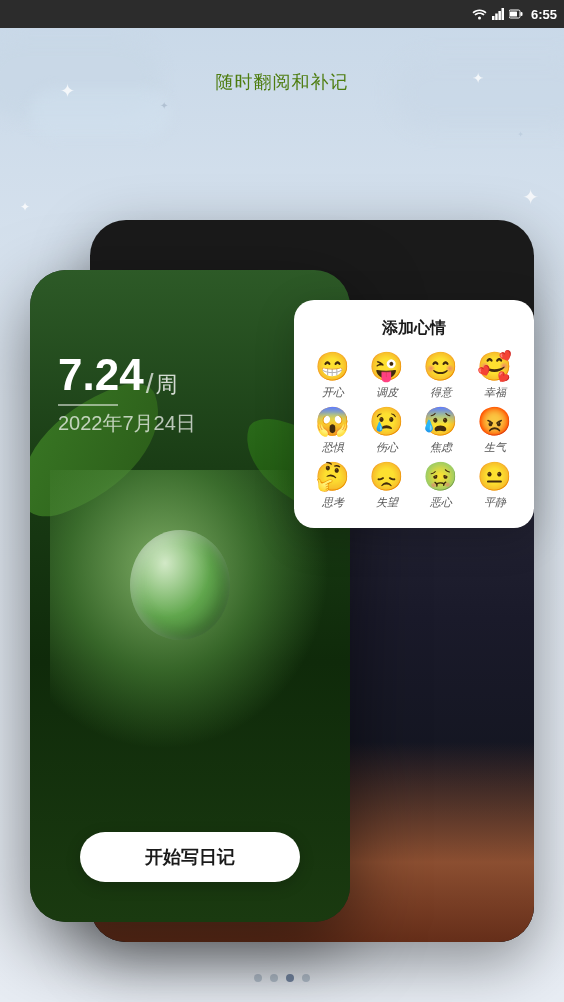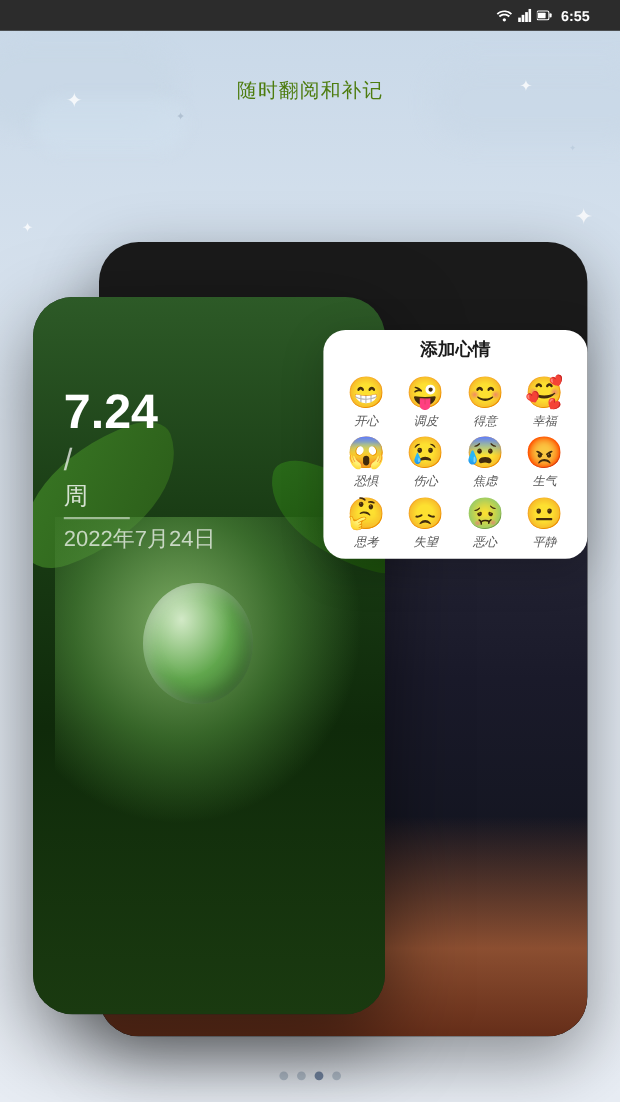--- a/index.html
+++ b/index.html
@@ -14,21 +14,21 @@
 
     
     .status-bar {
       position: absolute;
       top: 0; left: 0; right: 0;
       height: 28px;
       background: #2c2c2c;
       display: flex;
       align-items: center;
       justify-content: flex-end;
-      padding: 0 28px;
+      padding: 0 7px;
       z-index: 100;
     }
     .status-bar-icons {
       display: flex;
       align-items: center;
       gap: 5px;
       color: white;
       font-size: 12px;
     }
 
@@ -250,21 +250,21 @@
     }
 
     
     .mood-popup {
       position: absolute;
       top: 80px;
       right: 0;
       width: 240px;
       background: white;
       border-radius: 20px;
-      padding: 8px 16px;
+      padding: 18px 16px;
       z-index: 30;
       box-shadow: 0 10px 40px rgba(0,0,0,0.2);
     }
     .mood-popup-title {
       text-align: center;
       font-size: 16px;
       font-weight: 600;
       color: #1a1a1a;
       margin-bottom: 14px;
     }
@@ -372,29 +372,32 @@
     <div class="phone-fg-bg"></div>
 
     <div class="leaf-left"></div>
     <div class="leaf-right"></div>
 
     <div class="water-drop-visual">
       <div class="drop-circle"></div>
     </div>
 
     <div class="phone-fg-date">
-      <div style="display:flex; align-items:flex-start; gap:2px;flex-direction:column;">
+      <div style="display:flex; align-items:flex-end; gap:2px;">
         <span style="font-size:44px; font-weight:700; color:white;">7.24</span>
         <span style="font-size:28px; color:rgba(255,255,255,0.7);">/</span>
         <span style="font-size:22px; color:rgba(255,255,255,0.8);">周</span>
       </div>
       <div class="date-underline"></div>
       <div style="font-size:20px; color:rgba(255,255,255,0.7); margin-top:4px;">2022年7月24日</div>
     </div>
 
+    <div class="start-diary-btn">
+      <span>开始写日记</span>
+    </div>
   </div>
 
   <div class="mood-popup">
     <div class="mood-popup-title">添加心情</div>
     <div class="mood-grid" id="mood-grid">
         <div class="mood-item">
           <span class="mood-emoji">😁</span>
           <span class="mood-label">开心</span>
         </div>
         <div class="mood-item">

